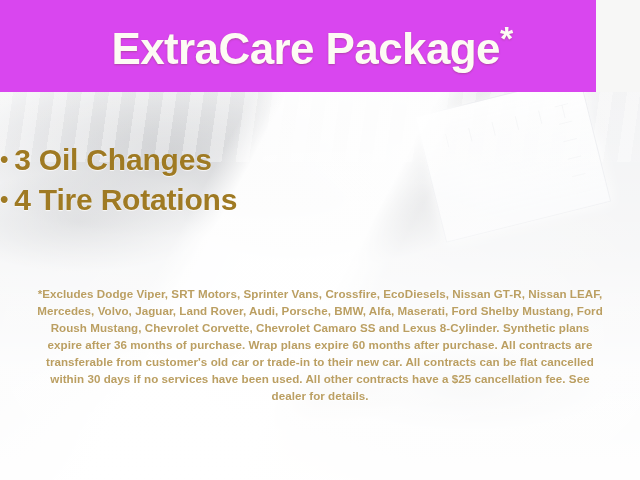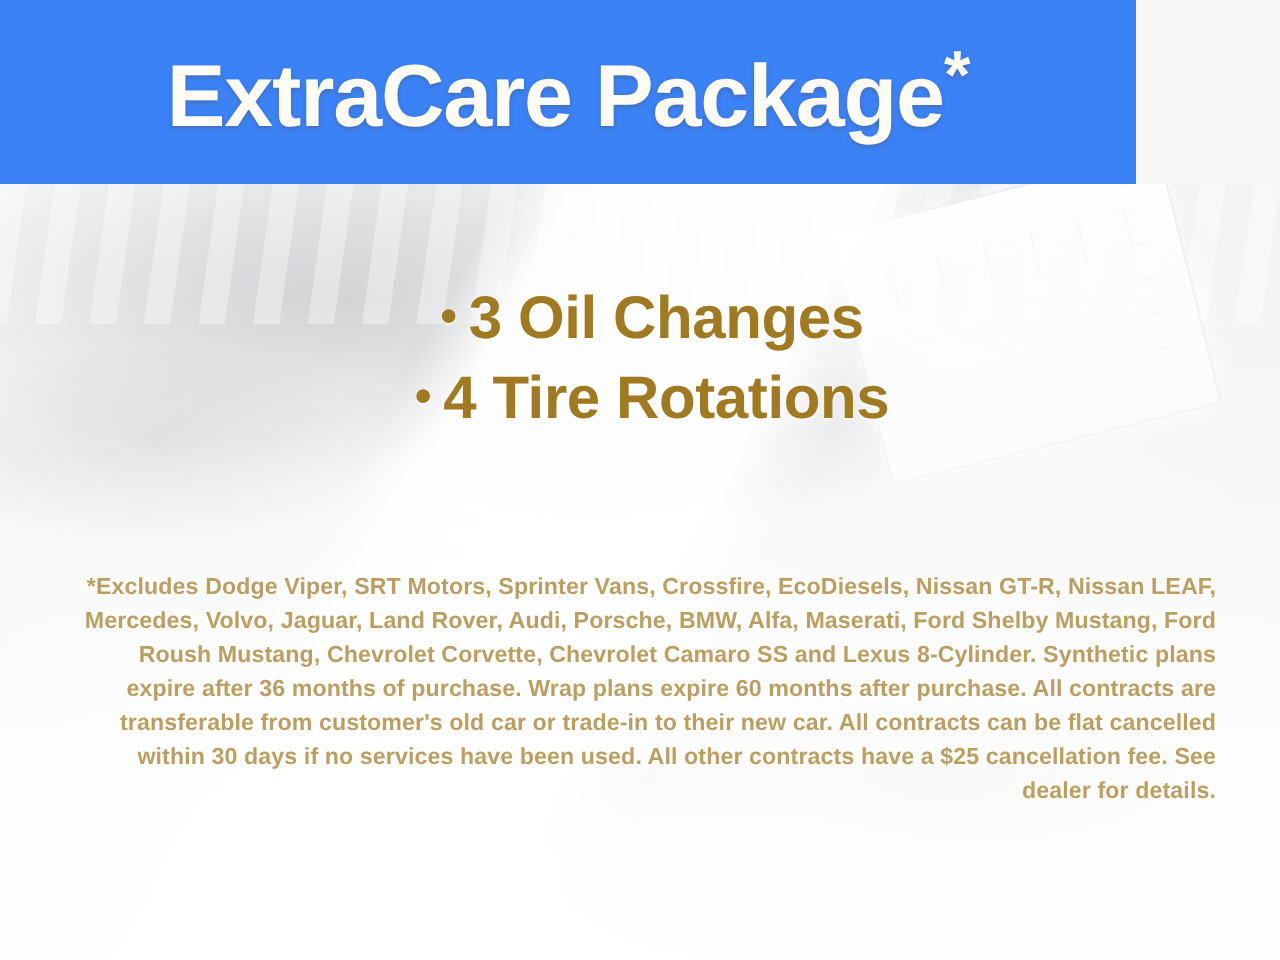--- a/index.html
+++ b/index.html
@@ -102,25 +102,26 @@
       radial-gradient(ellipse 520px 300px at 330px 250px, rgba(255,255,255,0.55), rgba(255,255,255,0.18) 78%);
   }
 
   
   .banner {
     position: absolute;
     left: 0;
     top: 0;
     width: 568px;
     height: 92px;
-    background: #3b82f6;
+    background: #d946ef;
     display: flex;
     align-items: center;
     justify-content: center;
     z-index: 5;
+    padding-left: 28px;
   }
   .banner-title {
     color: #fdfbf4;
     font-size: 44px;
     font-weight: bold;
     letter-spacing: -0.6px;
     line-height: 1;
     white-space: nowrap;
     text-shadow: 0 1px 2px rgba(90,64,12,0.30);
   }
@@ -129,22 +130,21 @@
     vertical-align: 14px;
   }
 
   
   .features {
     position: absolute;
     left: 0;
     top: 140px;
     width: 592px;
     z-index: 4;
-    text-align: center;
-    padding-left: 30px;
+    text-align: left;
   }
   .feature-row {
     color: #9f7a23;
     font-size: 30px;
     font-weight: bold;
     line-height: 1.34;
     letter-spacing: -0.2px;
     white-space: nowrap;
     text-shadow: 0 1px 1px rgba(255,255,255,0.75);
   }
@@ -154,21 +154,21 @@
     margin-right: 6px;
   }
 
   
   .disclaimer {
     position: absolute;
     left: 32px;
     top: 286px;
     width: 576px;
     z-index: 4;
-    text-align: right;
+    text-align: center;
     color: #bb9f62;
     font-size: 11.6px;
     font-weight: bold;
     line-height: 1.46;
     letter-spacing: 0.05px;
     text-shadow: 0 1px 1px rgba(255,255,255,0.7);
   }
   .disclaimer p {
     margin: 0;
   }

